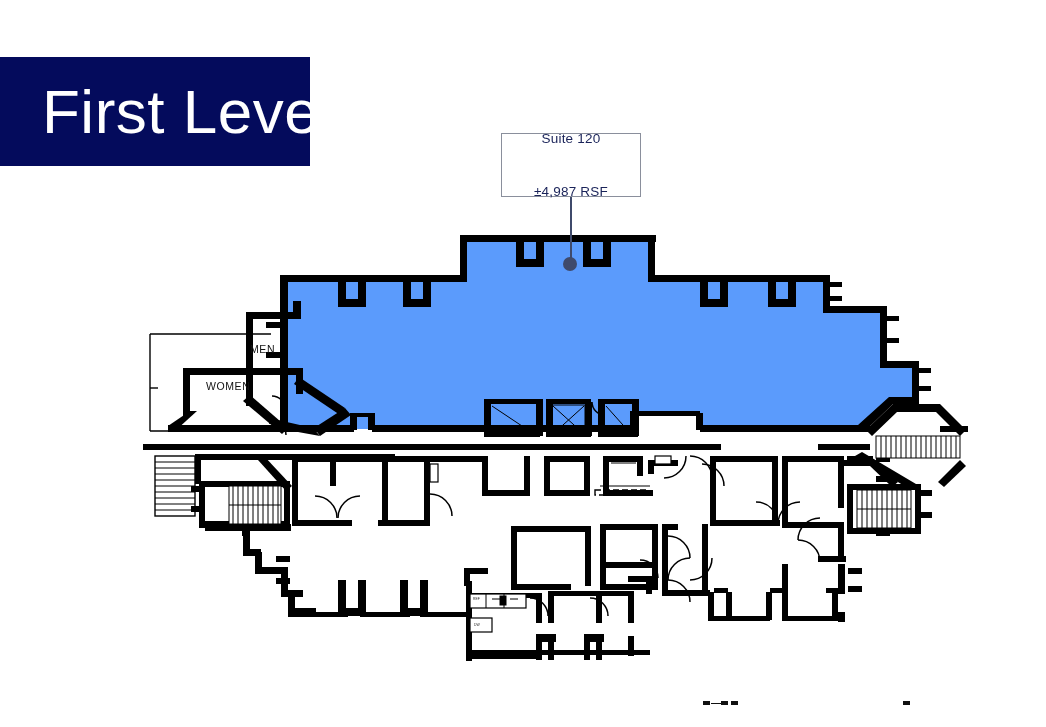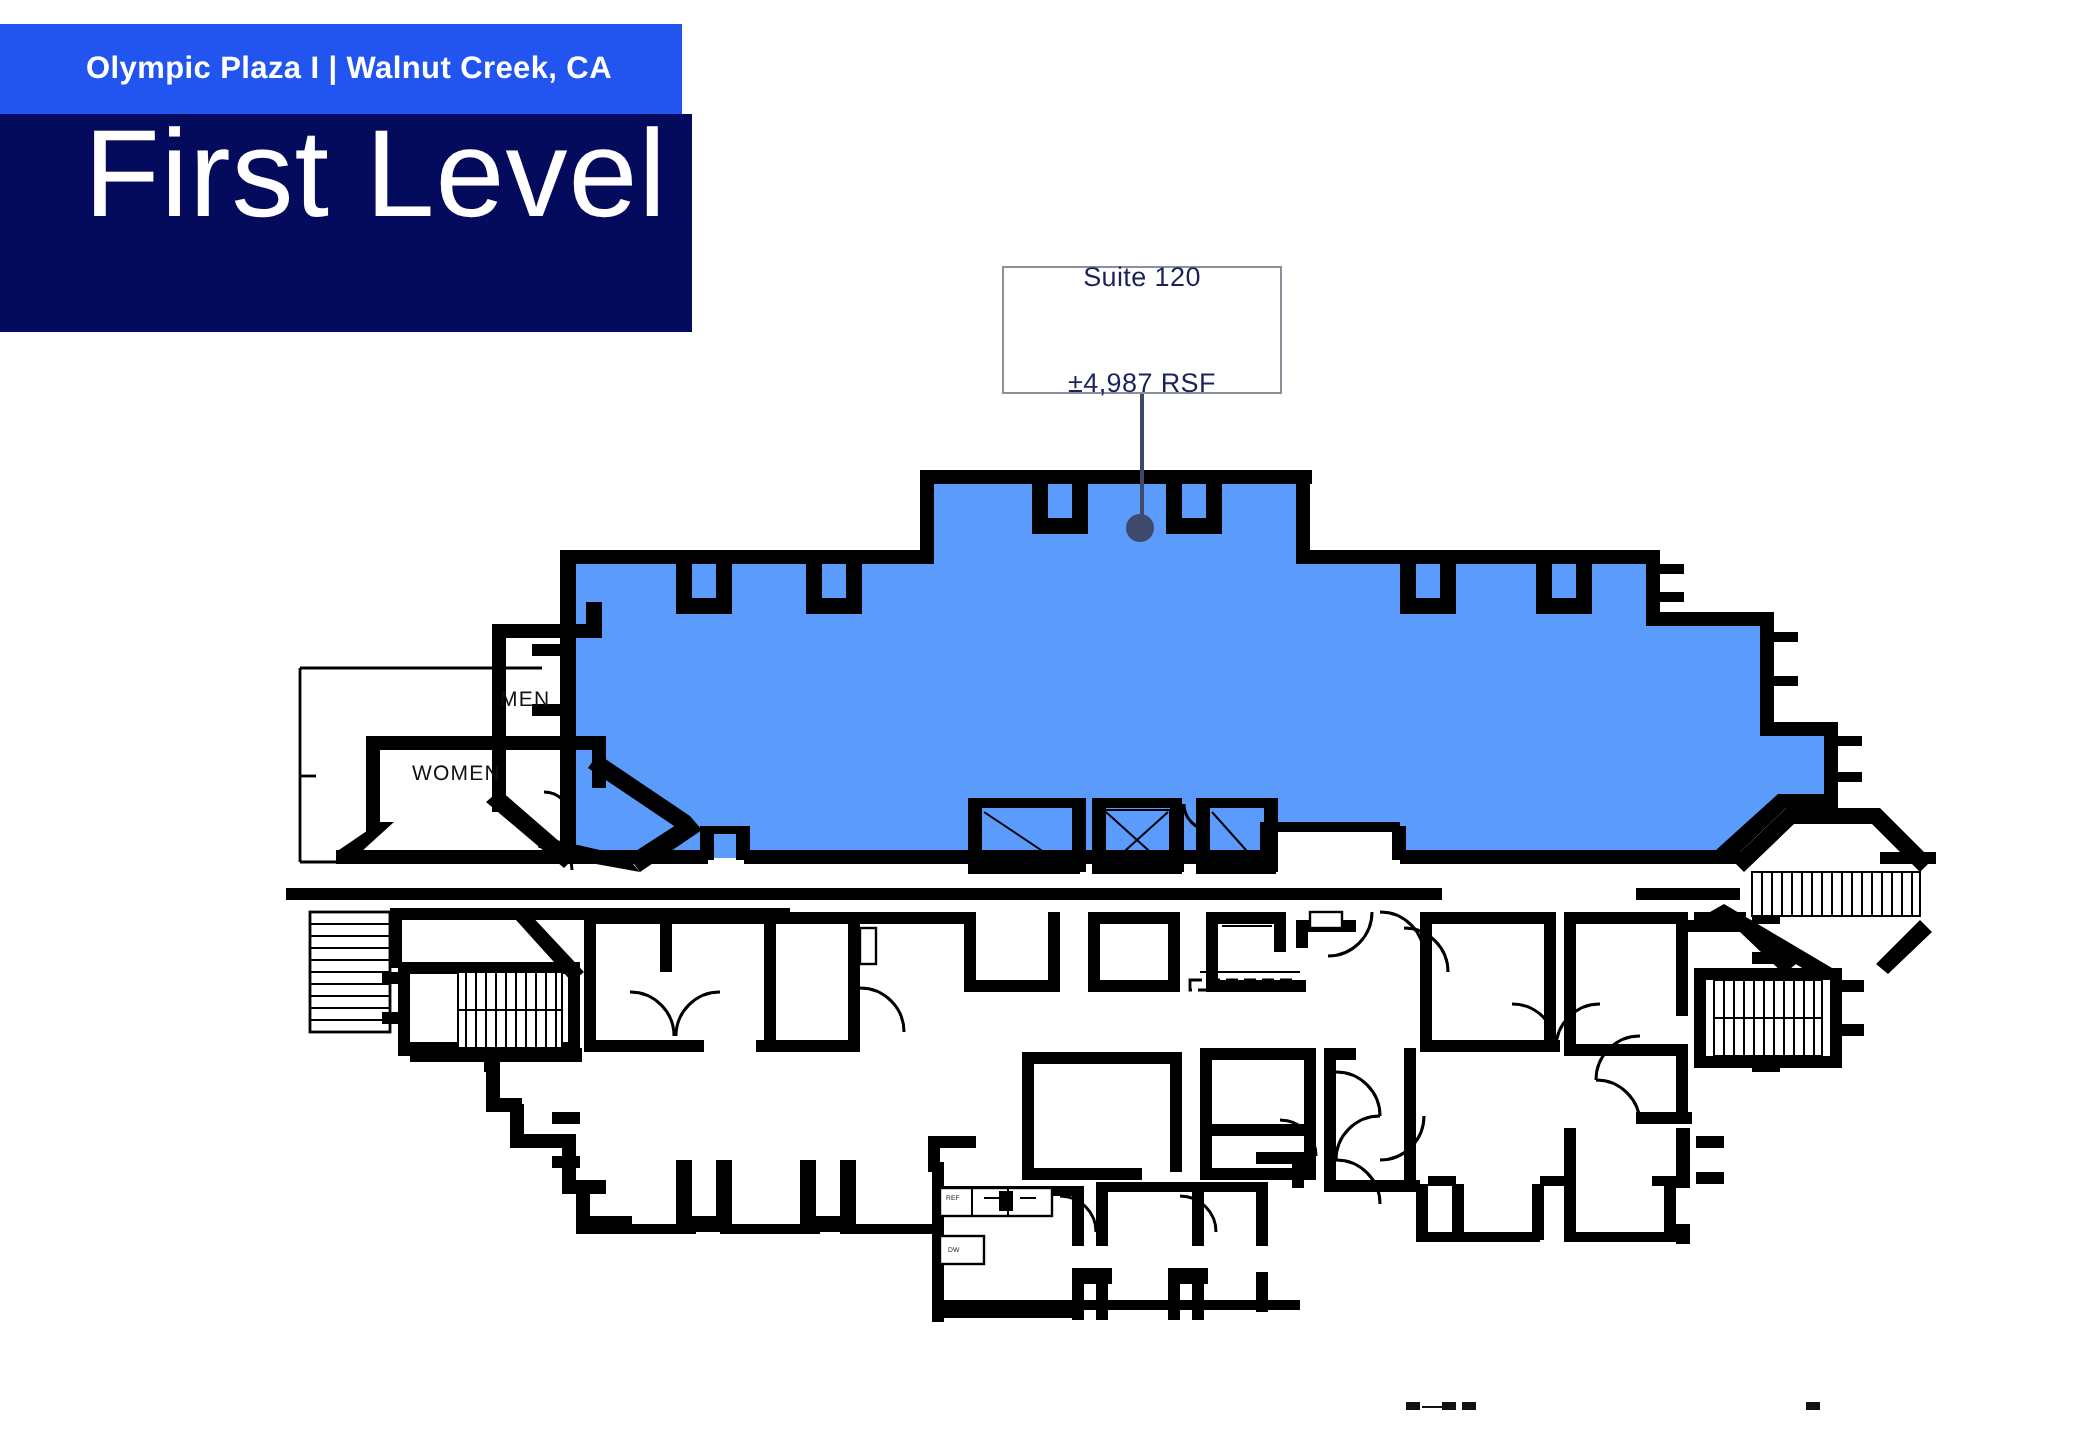--- a/index.html
+++ b/index.html
@@ -42,24 +42,25 @@
     color: #ffffff;
     font-size: 15.5px;
     font-weight: bold;
     letter-spacing: .2px;
     white-space: nowrap;
   }
   #level-banner {
     position: absolute;
     left: 0;
     top: 57px;
-    width: 346px;
+    width: 310px;
     height: 109px;
     background: var(--navy, #040b5c);
     display: flex;
+    align-items: center;
     box-sizing: border-box;
     padding-left: 42px;
   }
   #level-text {
     color: #ffffff;
     font-size: 62px;
     font-weight: 300;
     line-height: 1;
     letter-spacing: .5px;
     white-space: nowrap;
@@ -135,23 +136,20 @@
     font-size: 3.4px;
     fill: #222222;
   }
   .footer-mark { fill: #111111; }
 </style>
 </head>
 <body>
 
 <div id="title-block">
 
-  <div id="subtitle-banner">
-    <span id="subtitle-text">Olympic Plaza I | Walnut Creek, CA</span>
-  </div>
 
   <div id="level-banner">
     <span id="level-text">First Level</span>
   </div>
 
 </div>
 
 <div id="suite-callout" style="border-color: rgb(138, 143, 156);">
   <span class="cl-line" style="color: rgb(26, 35, 89);">Suite 120</span>
   <span class="cl-line" style="color: rgb(26, 35, 89); margin-top: 34px;">±4,987 RSF</span>

